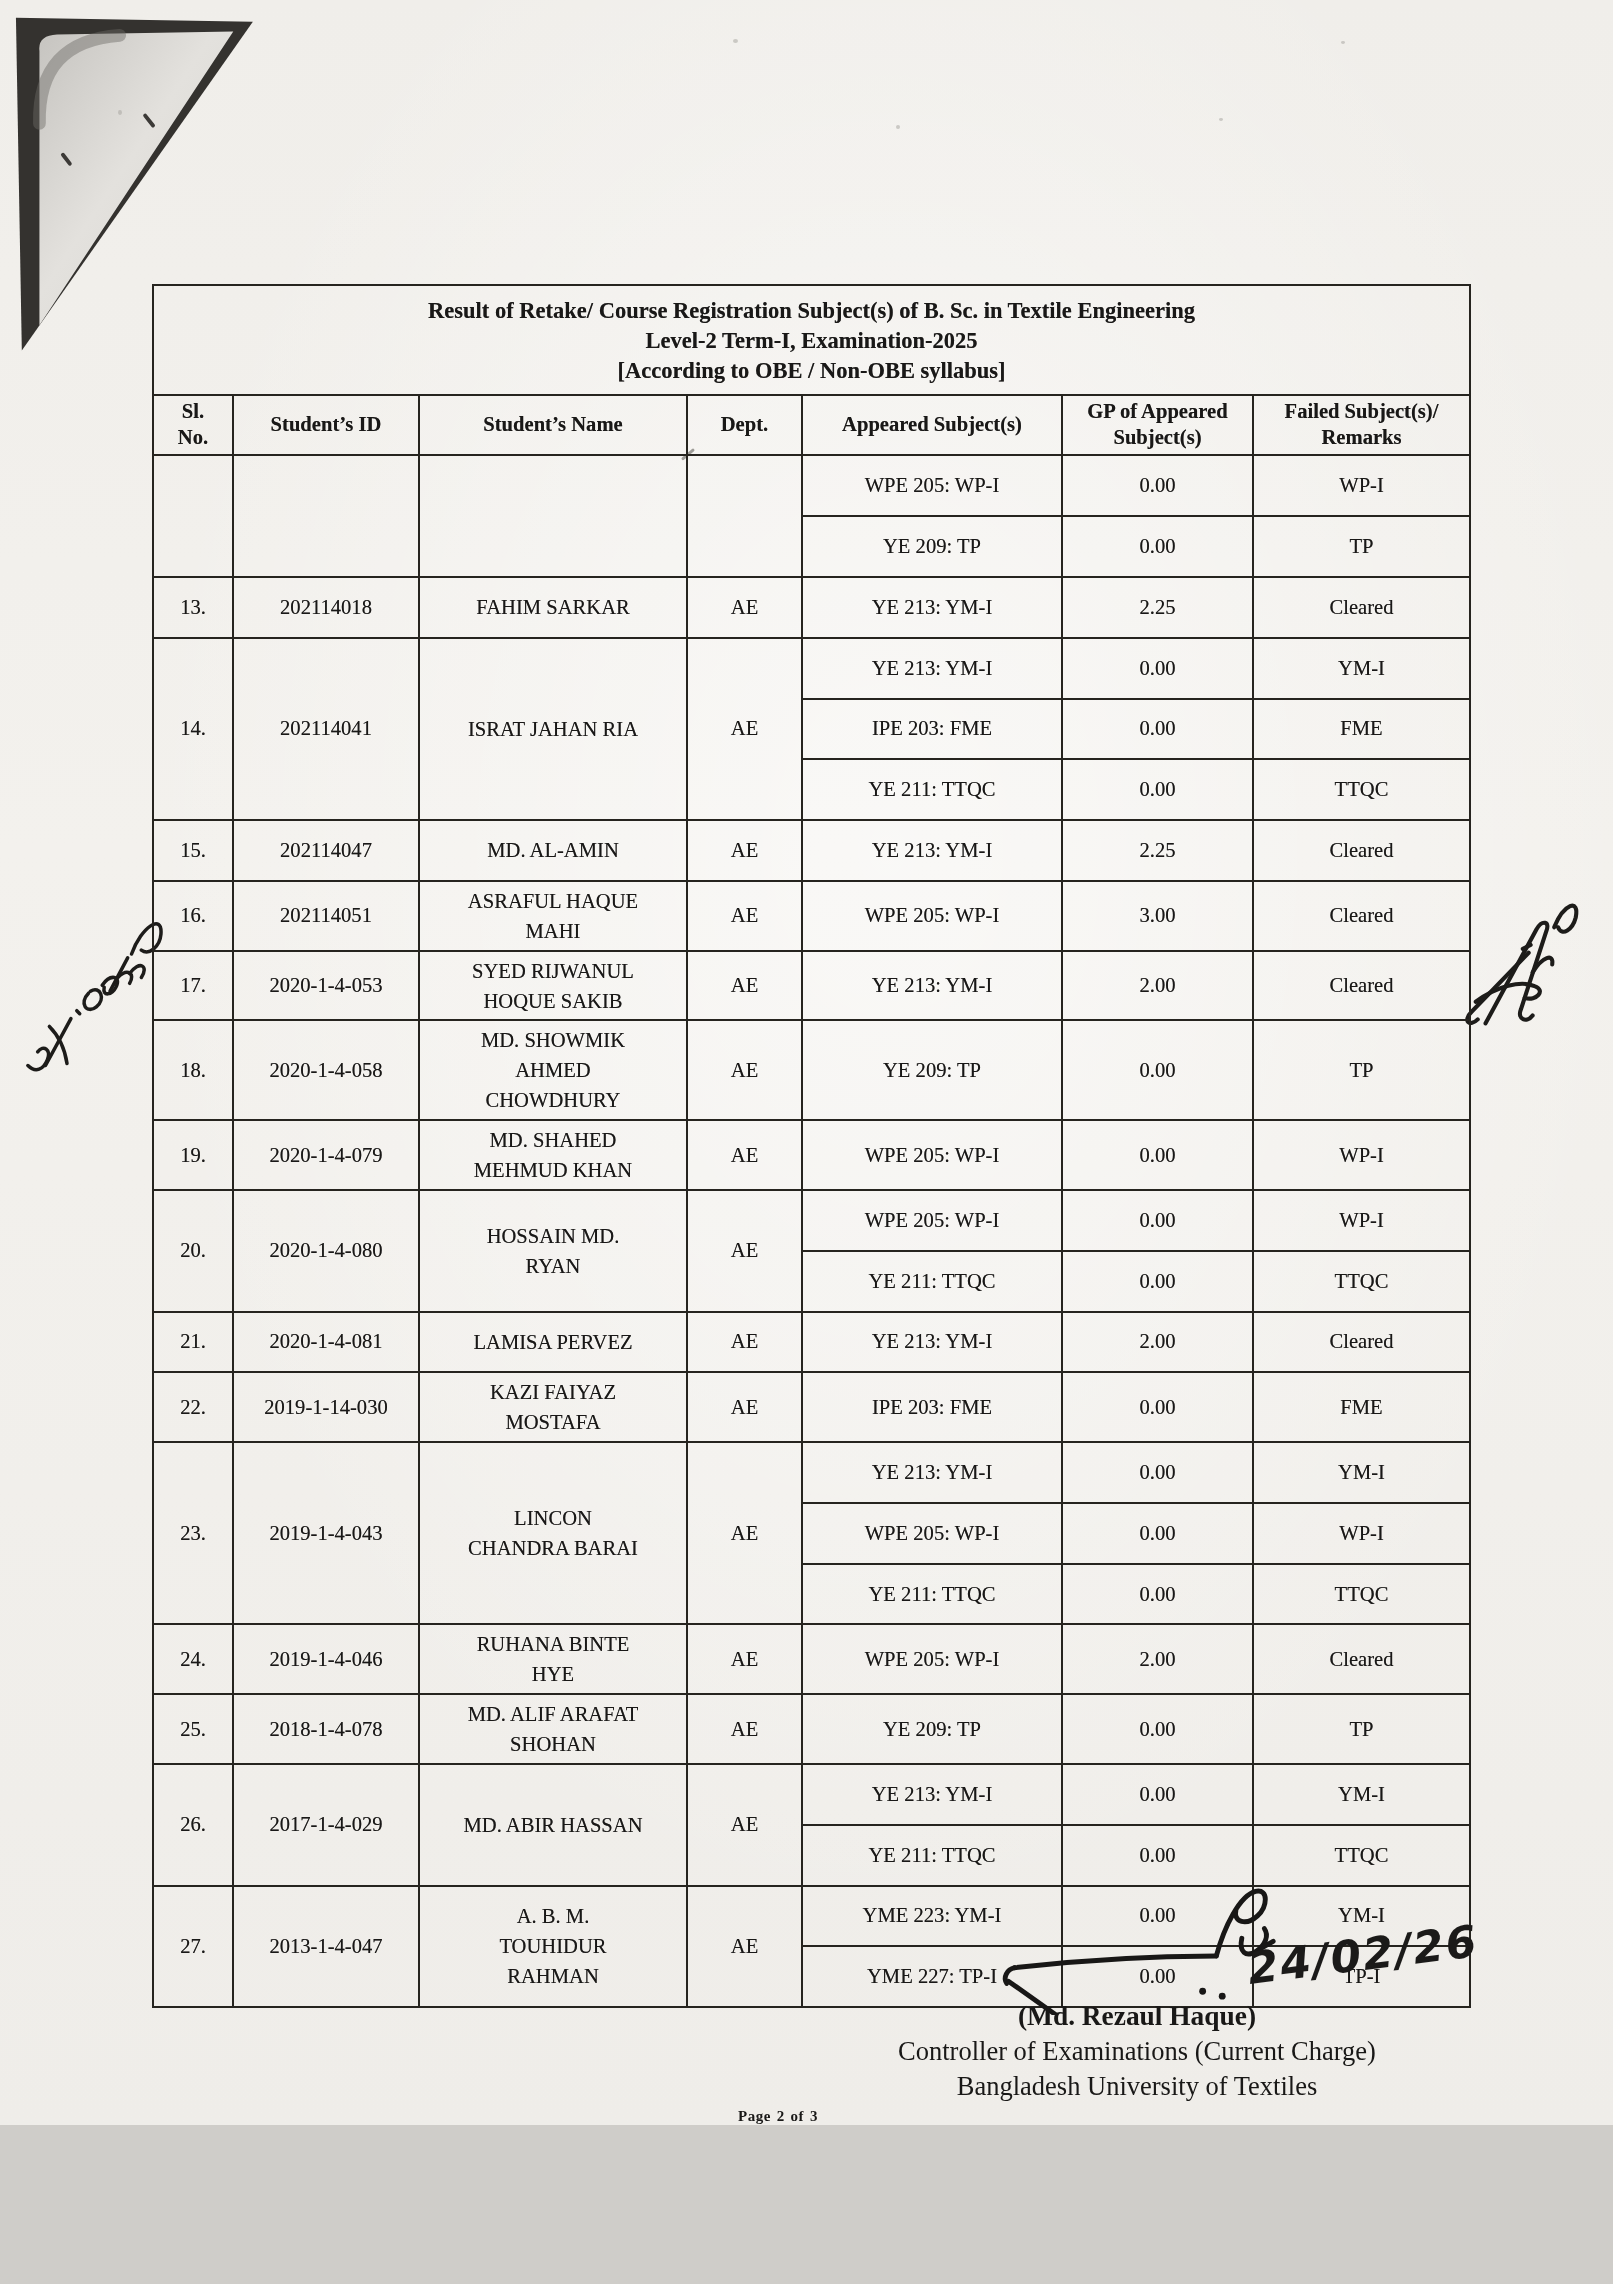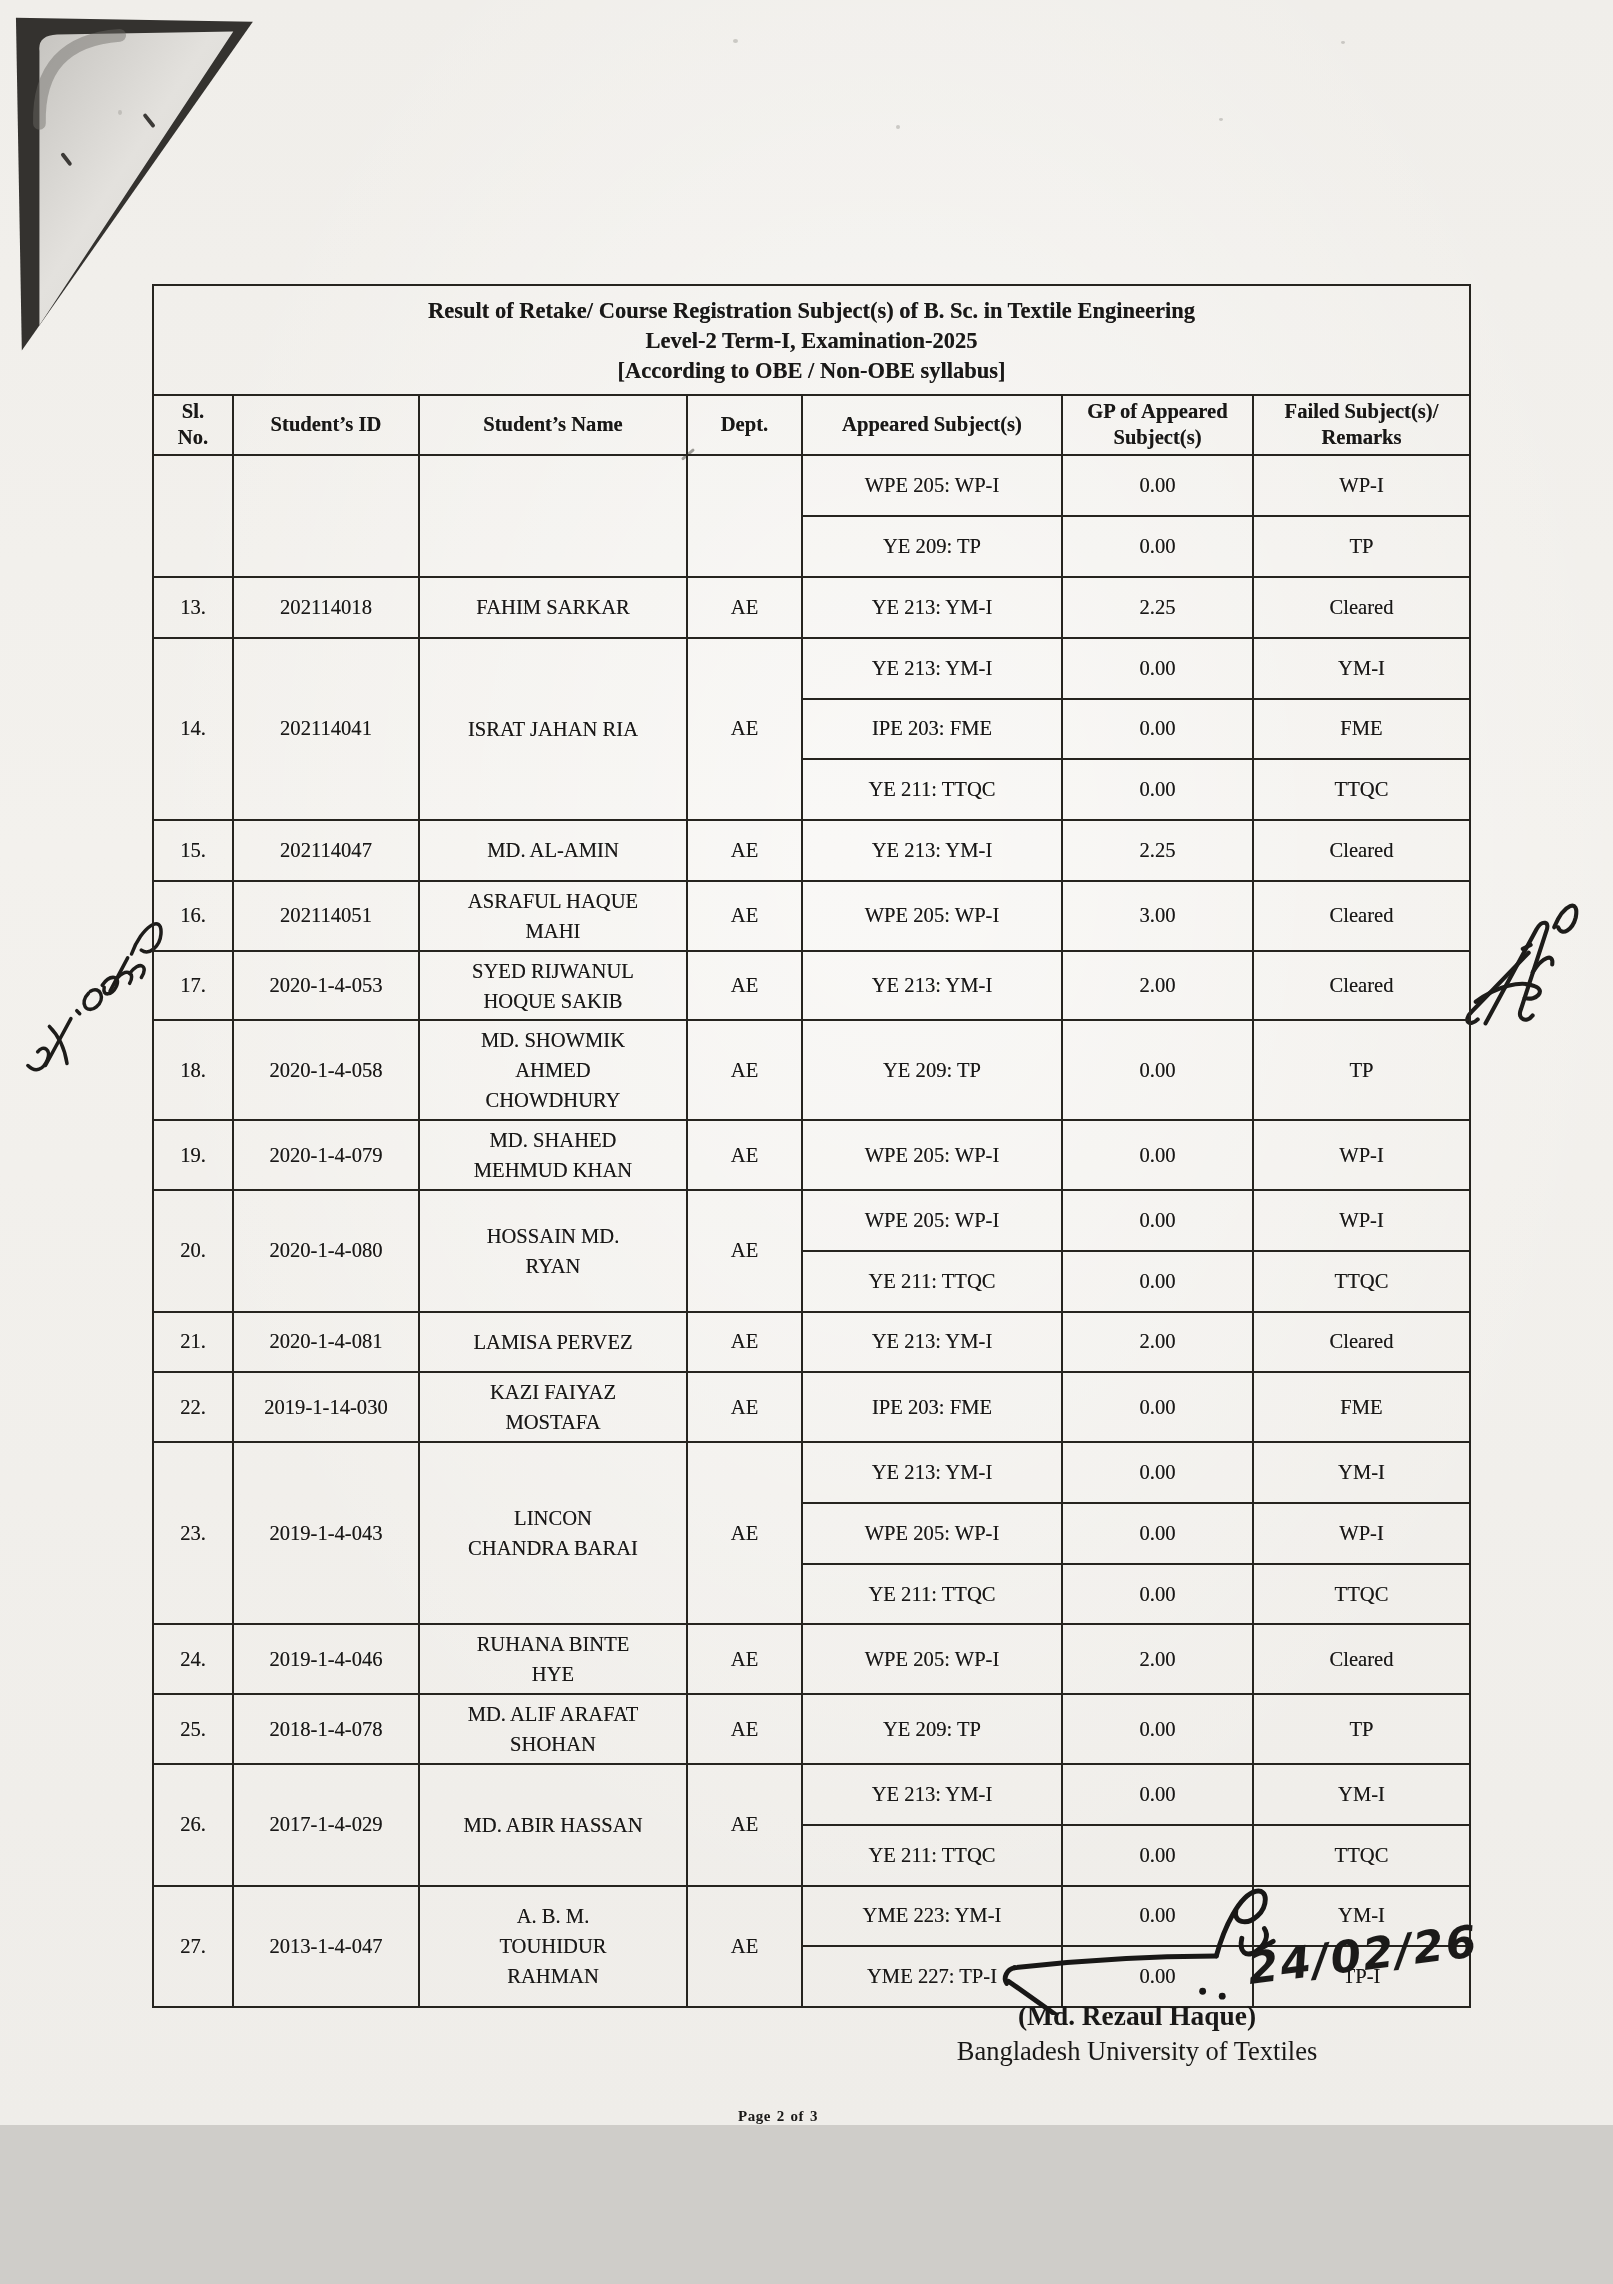--- a/index.html
+++ b/index.html
@@ -369,20 +369,21 @@
       <path d="M272,102 l12,-7"></path>
     </g>
     <circle cx="212" cy="146" r="3.5" fill="#181716"></circle>
     <circle cx="232" cy="151" r="3.5" fill="#181716"></circle>
   </svg>
 
   <div class="hand-date">24/02/26</div>
 
   <div class="sig-block">
     <div class="sig-name">(Md. Rezaul Haque)</div>
+    <div class="sig-title">Controller of Examinations (Current Charge)</div>
     <div class="sig-org">Bangladesh University of Textiles</div>
   </div>
 
   <div class="footer">
     <span>Page</span><span>2</span><span>of</span><span>3</span>
   </div>
 
 </div>
 
 

